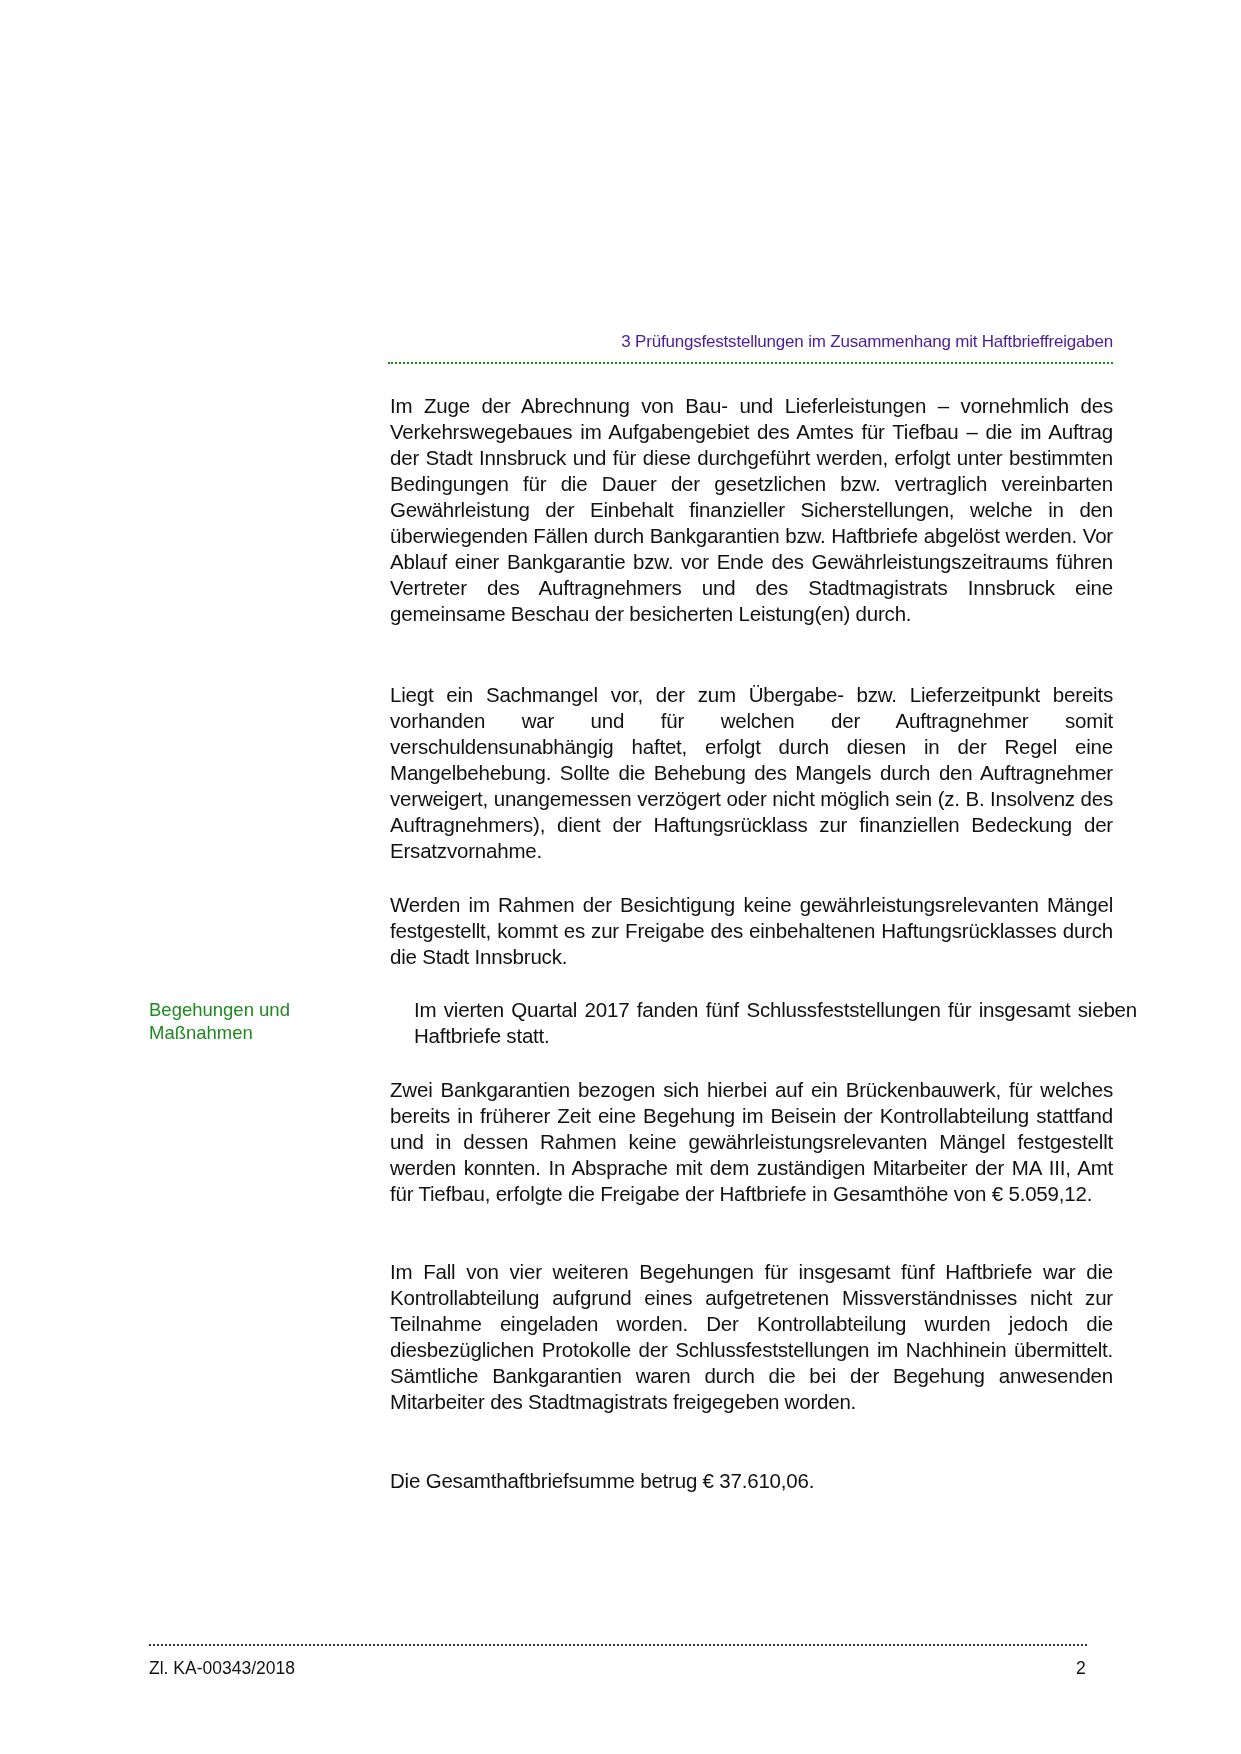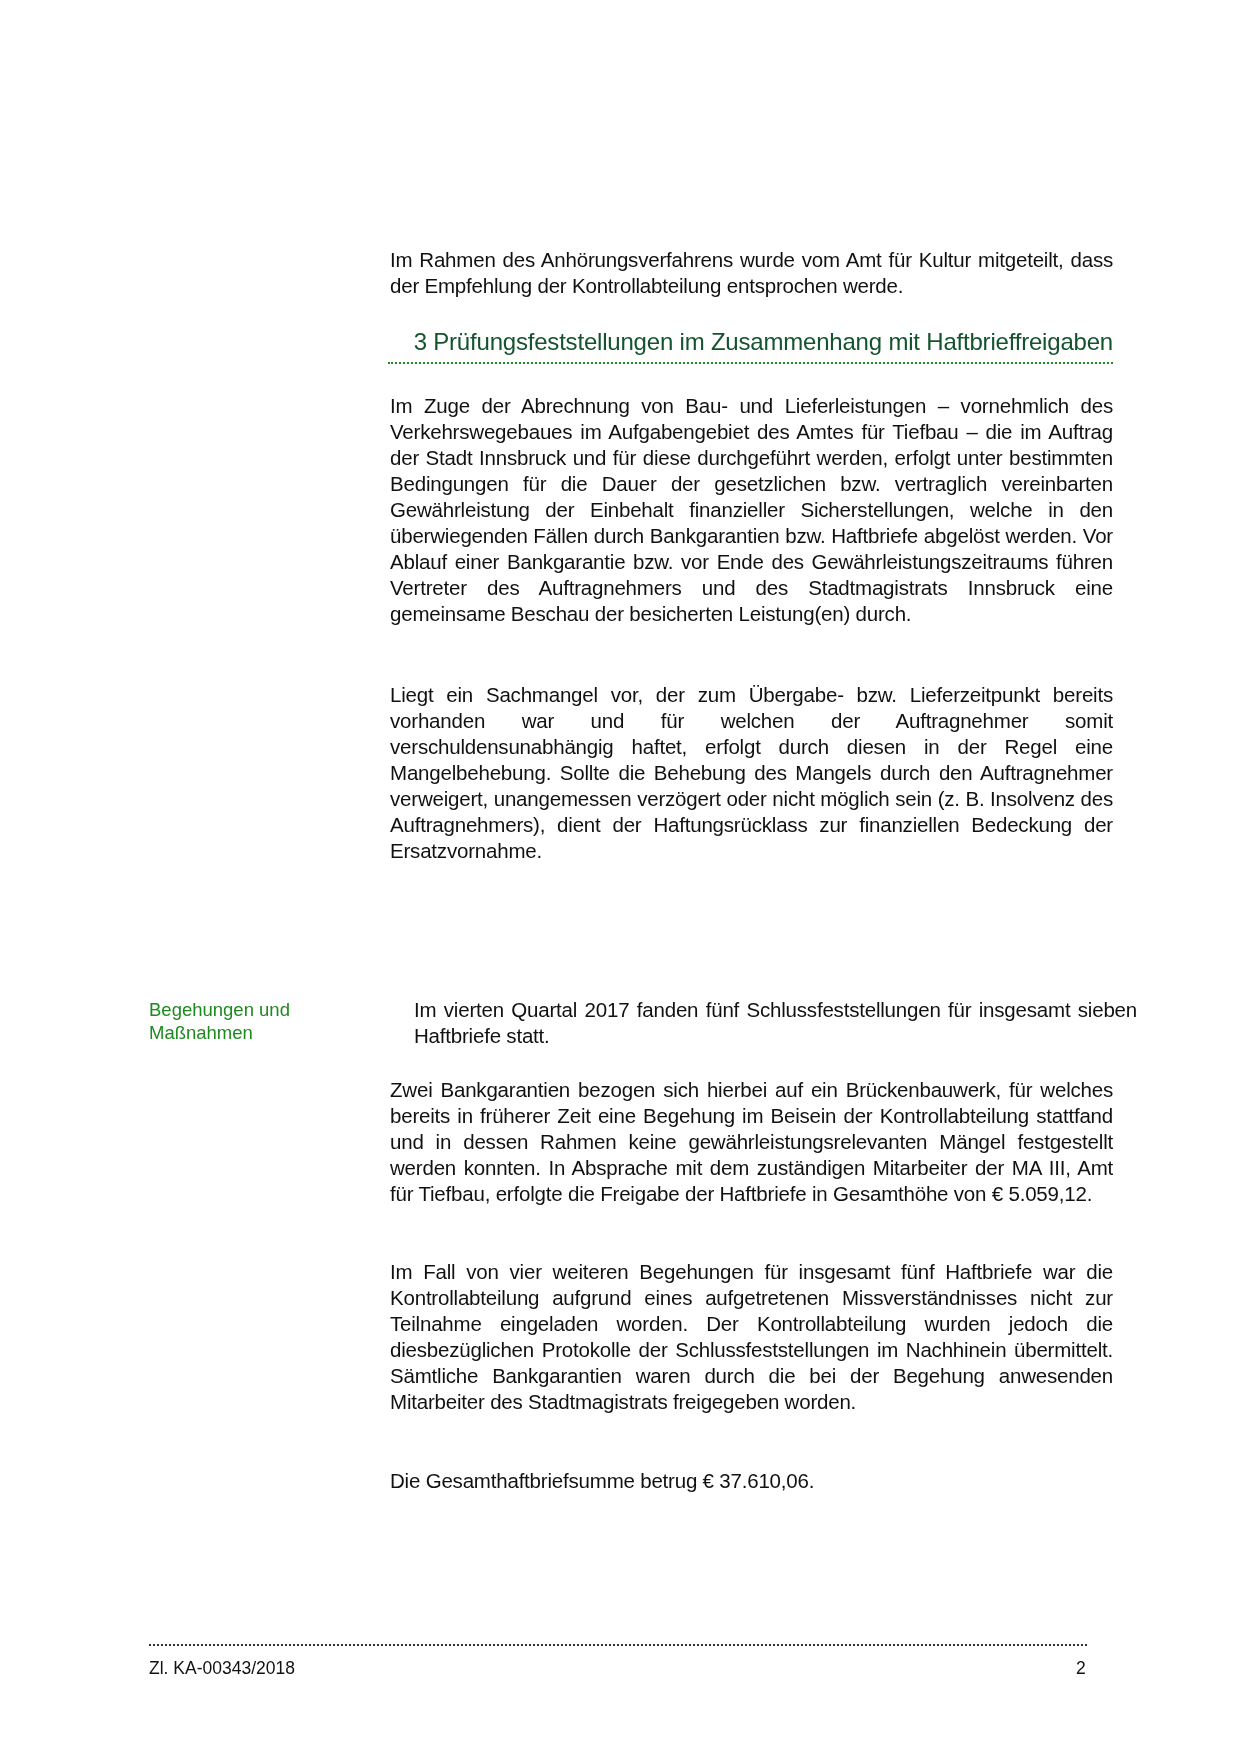--- a/index.html
+++ b/index.html
@@ -13,21 +13,21 @@
       font-size: 20.5px; line-height: 26px; text-align: justify;
       letter-spacing: -0.2px;
     }
     .main-col p { margin: 0; }
     .margin-note {
       position: absolute; left: 149px; width: 230px;
       font-size: 18.5px; line-height: 23px; color: #1e8a1e;
     }
     .section-heading {
       position: absolute; left: 388px; width: 725px; top: 329px;
-      font-size: 24px; line-height: 26px; color: #14532d;
+      font-size: 17px; line-height: 26px; color: #4c1d95;
       text-align: right; letter-spacing: -0.2px;
     }
     .section-rule {
       position: absolute; left: 388px; width: 725px; top: 362px;
       border-top: 2px dotted #1e8a1e; height: 0;
     }
     .footer-rule {
       position: absolute; left: 149px; width: 938px; top: 1644px;
       border-top: 2px dotted #333333; height: 0;
     }
@@ -36,33 +36,33 @@
     }
     .footer-left { left: 149px; }
     .footer-center { left: 443px; }
     .footer-right { left: 1076px; }
   </style>
 </head>
 <body>
 
 <div class="page">
 
-  <div class="main-col" style="top:247px;">
-    <p>Im Rahmen des Anhörungsverfahrens wurde vom Amt für Kultur mitgeteilt, dass der Empfehlung der Kontrollabteilung entsprochen werde.</p>
-  </div>
 
   <div class="section-heading">3  Prüfungsfeststellungen im Zusammenhang mit Haftbrieffreigaben</div>
   <div class="section-rule"></div>
 
 
   <div class="main-col" style="top:393px;">
     <p>Im Zuge der Abrechnung von Bau- und Lieferleistungen – vornehmlich des Verkehrswegebaues im Aufgabengebiet des Amtes für Tiefbau – die im Auftrag der Stadt Innsbruck und für diese durchgeführt werden, erfolgt unter bestimmten Bedingungen für die Dauer der gesetzlichen bzw. vertraglich vereinbarten Gewährleistung der Einbehalt finanzieller Sicherstellungen, welche in den überwiegenden Fällen durch Bankgarantien bzw. Haftbriefe abgelöst werden. Vor Ablauf einer Bankgarantie bzw. vor Ende des Gewährleistungszeitraums führen Vertreter des Auftragnehmers und des Stadtmagistrats Innsbruck eine gemeinsame Beschau der besicherten Leistung(en) durch.</p>
   </div>
   <div class="main-col" style="top:682px;">
     <p>Liegt ein Sachmangel vor, der zum Übergabe- bzw. Lieferzeitpunkt bereits vorhanden war und für welchen der Auftragnehmer somit verschuldensunabhängig haftet, erfolgt durch diesen in der Regel eine Mangelbehebung. Sollte die Behebung des Mangels durch den Auftragnehmer verweigert, unangemessen verzögert oder nicht möglich sein (z. B. Insolvenz des Auftragnehmers), dient der Haftungsrücklass zur finanziellen Bedeckung der Ersatzvornahme.</p>
+  </div>
+  <div class="main-col" style="top:892px;">
+    <p>Werden im Rahmen der Besichtigung keine gewährleistungsrelevanten Mängel festgestellt, kommt es zur Freigabe des einbehaltenen Haftungsrücklasses durch die Stadt Innsbruck.</p>
   </div>
 
   <div class="margin-note" style="top:998px;">Begehungen und Maßnahmen</div>
 
   <div class="main-col" style="top:997px;margin-left:24px;">
     <p>Im vierten Quartal 2017 fanden fünf Schlussfeststellungen für insgesamt sieben Haftbriefe statt.</p>
   </div>
   <div class="main-col" style="top:1077px;">
     <p>Zwei Bankgarantien bezogen sich hierbei auf ein Brückenbauwerk, für welches bereits in früherer Zeit eine Begehung im Beisein der Kontrollabteilung stattfand und in dessen Rahmen keine gewährleistungsrelevanten Mängel festgestellt werden konnten. In Absprache mit dem zuständigen Mitarbeiter der MA III, Amt für Tiefbau, erfolgte die Freigabe der Haftbriefe in Gesamthöhe von € 5.059,12.</p>
   </div>

